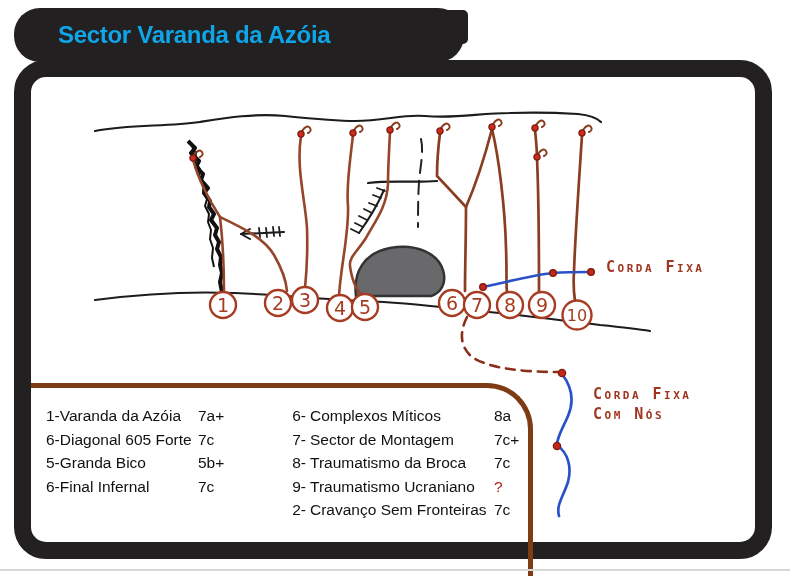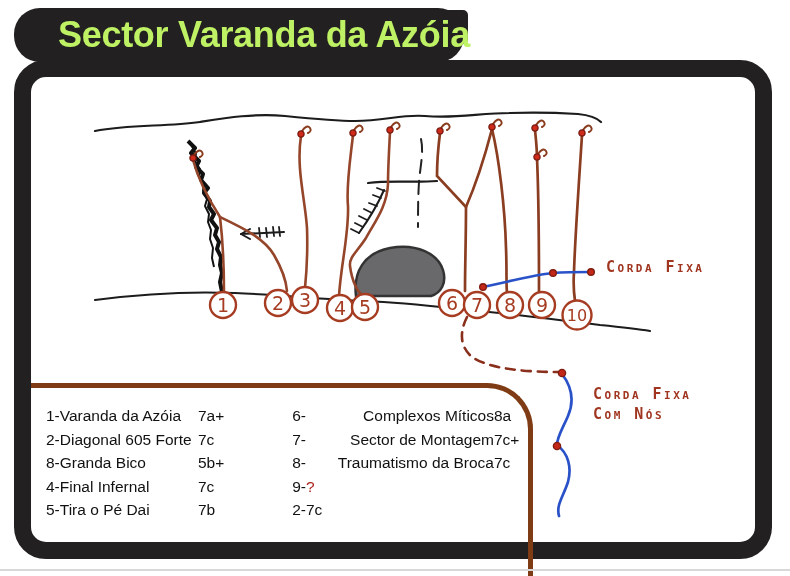--- a/index.html
+++ b/index.html
@@ -4,21 +4,21 @@
 <style>
   html,body{margin:0;padding:0;background:#fff;}
   .page{position:relative;width:790px;height:576px;background:#ffffff;overflow:hidden;
         font-family:"Liberation Sans", sans-serif;}
 
   
   .banner-fold{position:absolute;left:436px;top:10px;width:32px;height:34px;
         background:#232021;border-radius:5px;}
   .banner{position:absolute;left:14px;top:8px;width:450px;height:54px;background:#232021;
         border-radius:26px;display:flex;align-items:center;padding-left:44px;box-sizing:border-box;}
-  .banner .title{color:#bef264;font-size:36px;font-weight:600;letter-spacing:-0.3px;white-space:nowrap;}
+  .banner .title{color:#0ea5e9;font-size:24px;font-weight:600;letter-spacing:-0.3px;white-space:nowrap;}
 
   
   .frame{position:absolute;left:14px;top:60px;width:758px;height:499px;box-sizing:border-box;
         border:17px solid #232021;border-radius:32px;background:#ffffff;}
 
   .bottom-rule{position:absolute;left:0;top:569px;width:790px;height:2px;background:#d8d8d8;}
 
   
   svg.topo{position:absolute;left:0;top:0;width:790px;height:576px;}
   .blk{stroke:#1c1c1c;fill:none;stroke-linecap:round;}
@@ -41,21 +41,21 @@
   
   .legend{position:absolute;left:31px;top:383px;width:502px;height:206px;box-sizing:border-box;
         border-top:5px solid #7f3c14;border-right:5px solid #7f3c14;border-top-right-radius:46px;
         display:flex;padding:16px 0 0 15px;color:#111;}
   .legend .col{display:flex;flex-direction:column;}
   .legend .row{display:flex;line-height:23.6px;font-size:15.5px;white-space:nowrap;}
   .col-left{width:200px;}
   .col-left .name{width:152px;display:inline-block;}
   .col-right{margin-left:36px;}
   .col-right .num{width:24px;text-align:right;display:inline-block;}
-  .col-right .name{width:184px;display:inline-block;padding-left:4px;text-align:right;}
+  .col-right .name{width:184px;display:inline-block;padding-left:4px;}
   .grade-red{color:#a8231a;}
 </style>
 </head>
 <body>
 
 <div class="page">
 
   <div class="frame"></div>
 
   <div class="banner-fold"></div>
@@ -190,34 +190,30 @@
     <text class="rope-label" x="593" y="419">Com Nós</text>
   </svg>
 
   <div class="legend">
     <div class="col col-left">
       <div class="row">
         <span class="name">1-Varanda da Azóia</span>
         <span class="grade">7a+</span>
         </div>
       <div class="row">
-        <span class="name">2-Diagonal 605 Forte</span>
-        <span class="grade">7c</span>
-        </div>
-      <div class="row">
-        <span class="name">8-Granda Bico</span>
+        <span class="name">6-Diagonal 605 Forte</span>
+        <span class="grade">7c</span>
+        </div>
+      <div class="row">
+        <span class="name">5-Granda Bico</span>
         <span class="grade">5b+</span>
         </div>
       <div class="row">
-        <span class="name">4-Final Infernal</span>
-        <span class="grade">7c</span>
-        </div>
-      <div class="row">
-        <span class="name">5-Tira o Pé Dai</span>
-        <span class="grade">7b</span>
+        <span class="name">6-Final Infernal</span>
+        <span class="grade">7c</span>
         </div>
     </div>
     <div class="col col-right">
       <div class="row">
         <span class="num">6-</span>
         <span class="name">Complexos Míticos</span>
         <span class="grade">8a</span>
         <span class="grade grade-red"></span>
         </div>
       <div class="row">
@@ -227,24 +223,26 @@
         <span class="grade grade-red"></span>
         </div>
       <div class="row">
         <span class="num">8-</span>
         <span class="name">Traumatismo da Broca</span>
         <span class="grade">7c</span>
         <span class="grade grade-red"></span>
         </div>
       <div class="row">
         <span class="num">9-</span>
+        <span class="name">Traumatismo Ucraniano</span>
         <span class="grade grade-red">?</span>
         </div>
       <div class="row">
         <span class="num">2-</span>
+        <span class="name">Cravanço Sem Fronteiras</span>
         <span class="grade">7c</span>
         <span class="grade grade-red"></span>
         </div>
     </div>
   </div>
 
   <div class="bottom-rule"></div>
 </div>
 
 </body></html>

